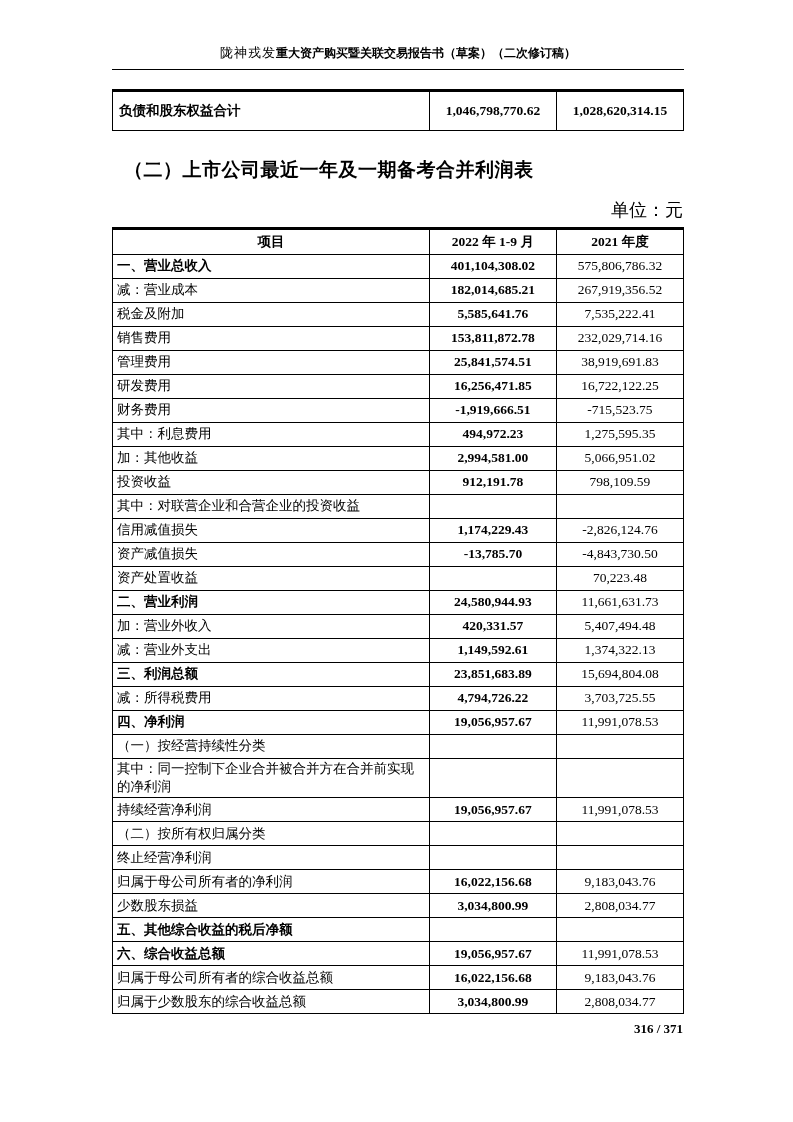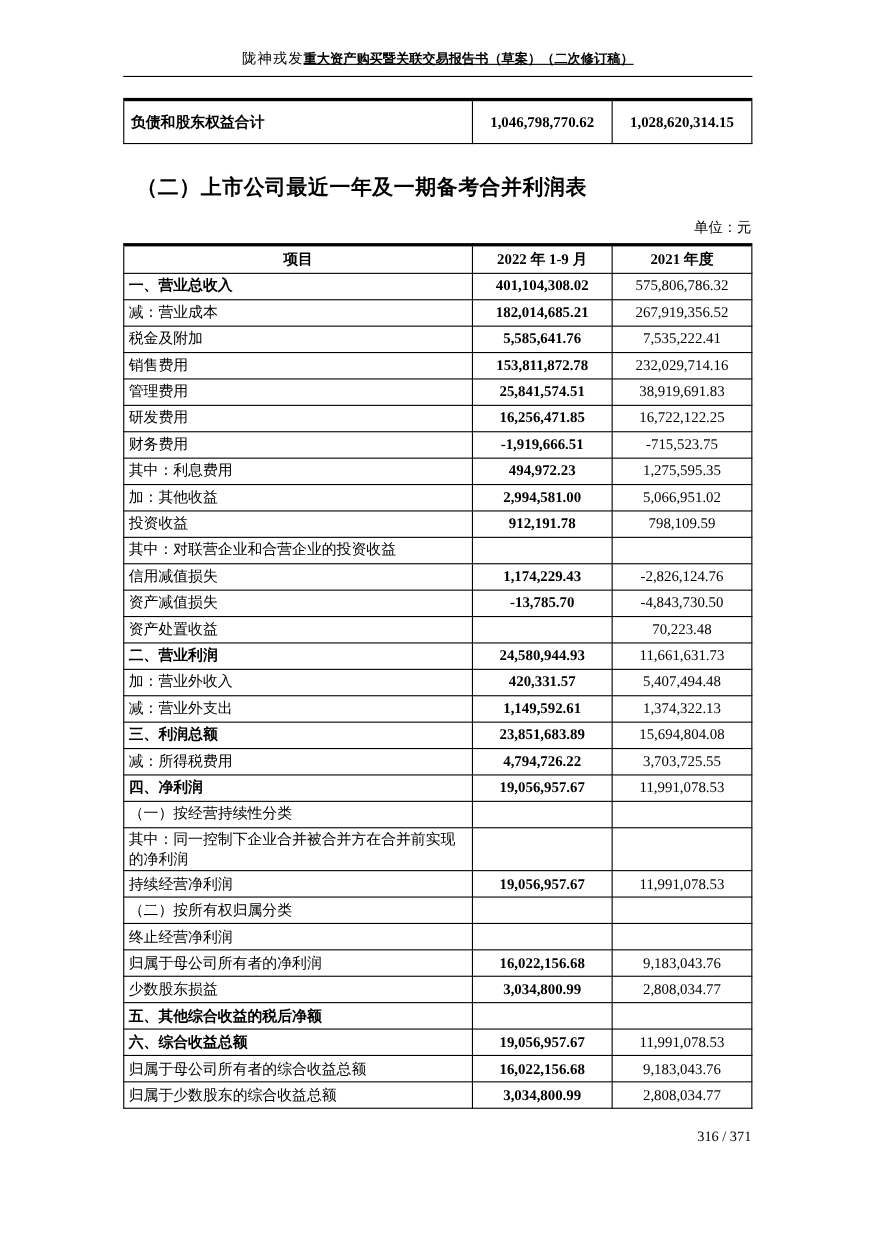--- a/index.html
+++ b/index.html
@@ -16,21 +16,21 @@
     background: #fff;
     overflow: hidden;
   }
   
   .header {
     display: flex; justify-content: center; align-items: flex-end;
     padding-bottom: 7px;
     border-bottom: 1px solid #000;
   }
   .header-left { font-size: 13px; letter-spacing: 1px; }
-  .header-right { font-size: 12px; font-weight: bold; text-decoration: underline; }
+  .header-right { font-size: 12px; font-weight: bold; }
 
   
   table { border-collapse: collapse; width: 100%; table-layout: fixed; }
   col.c-label { width: 55.5%; }
   col.c-num   { width: 22.25%; }
 
   .mini-table { margin-top: 19px; border-top: 3px solid #000; }
   .mini-table td {
     border: 1px solid #000;
     height: 40px; padding: 2px 6px;
@@ -60,27 +60,27 @@
   .indent-2 { padding-left: 50px; }
 
   
   .section-heading {
     margin: 26px 0 0 12px;
     font-size: 19px; font-weight: bold;
     letter-spacing: 0.5px;
   }
   .unit-label {
     text-align: right;
-    font-size: 13px;
+    font-size: 18px;
     margin: 15px 1px 5px 0;
   }
   .footer {
-    margin-top: 17px;
+    margin-top: 7px;
     text-align: right;
-    font-size: 13px; font-weight: normal;
+    font-size: 13px; font-weight: bold;
     padding-right: 1px;
   }
 </style>
 </head>
 <body>
 
 <div class="page">
 
   <div class="header">
     <span class="header-left">陇神戎发</span>

